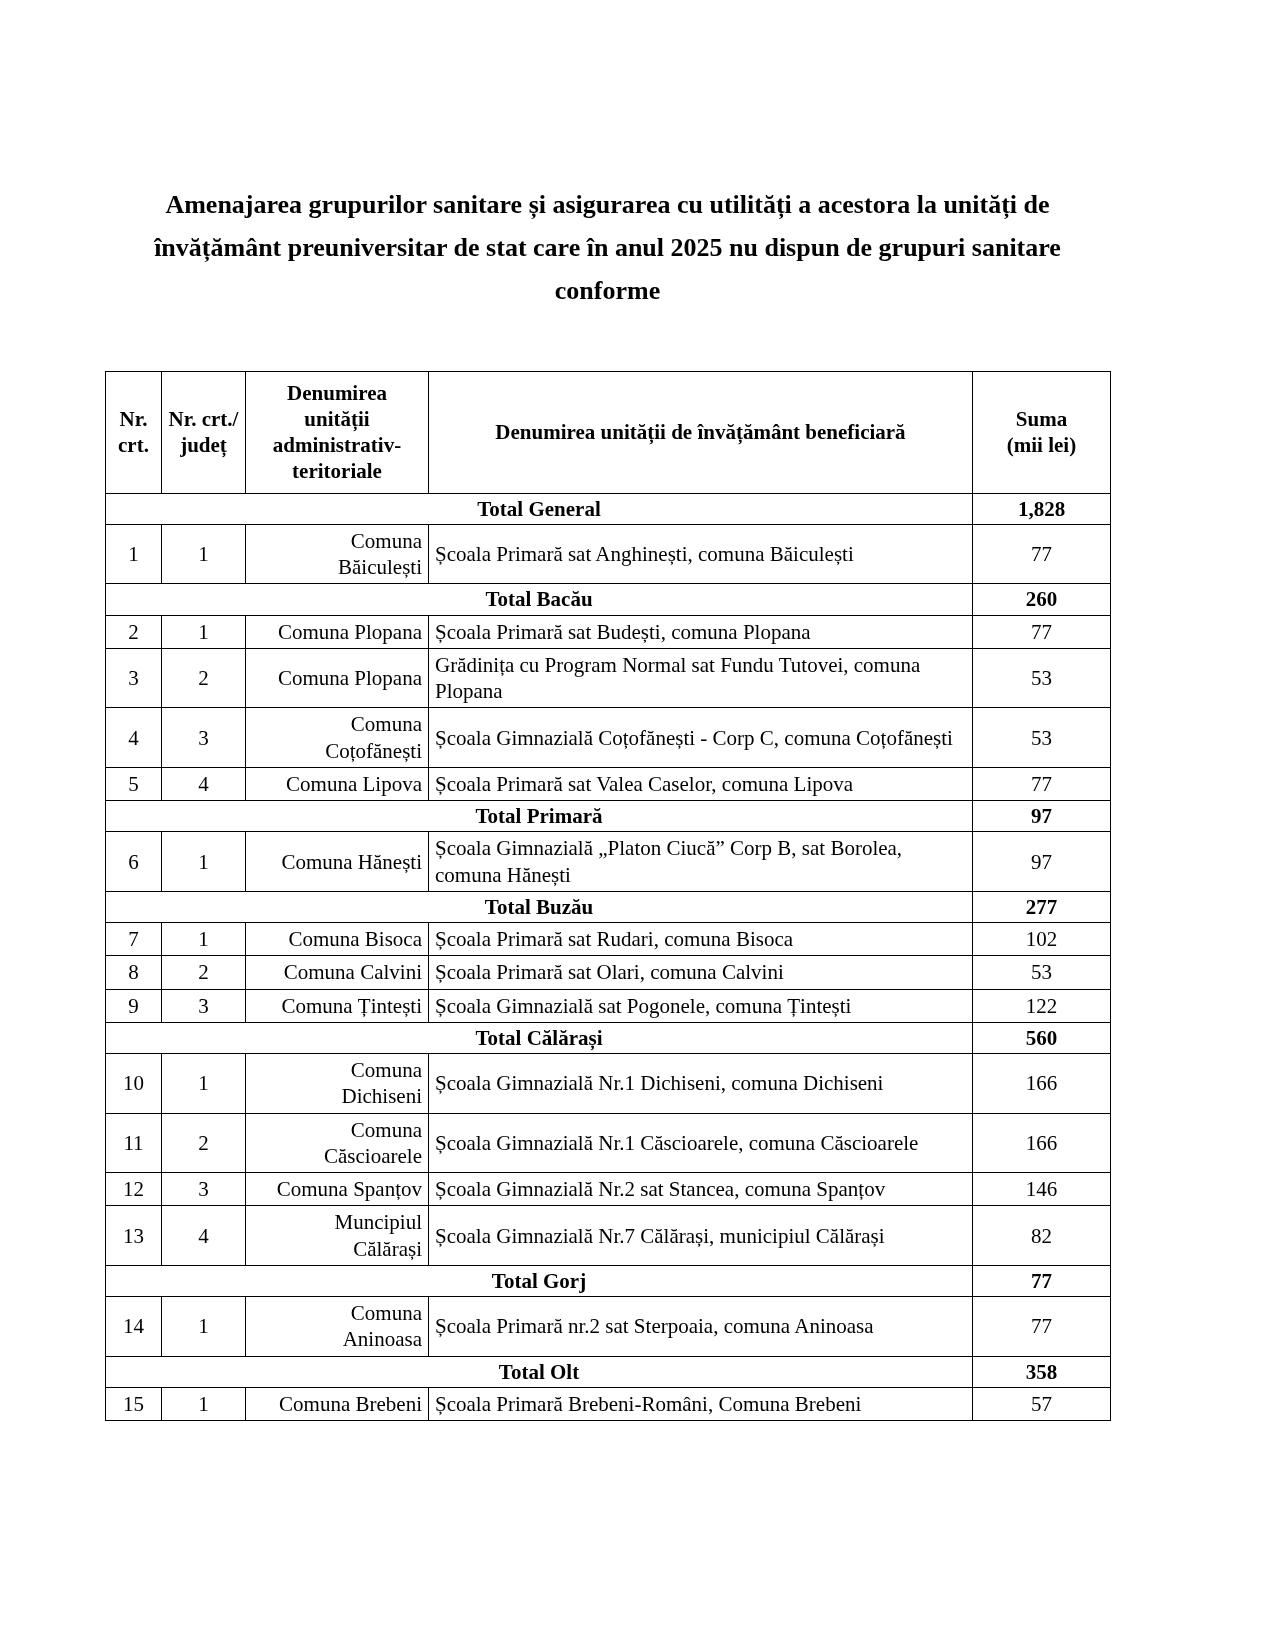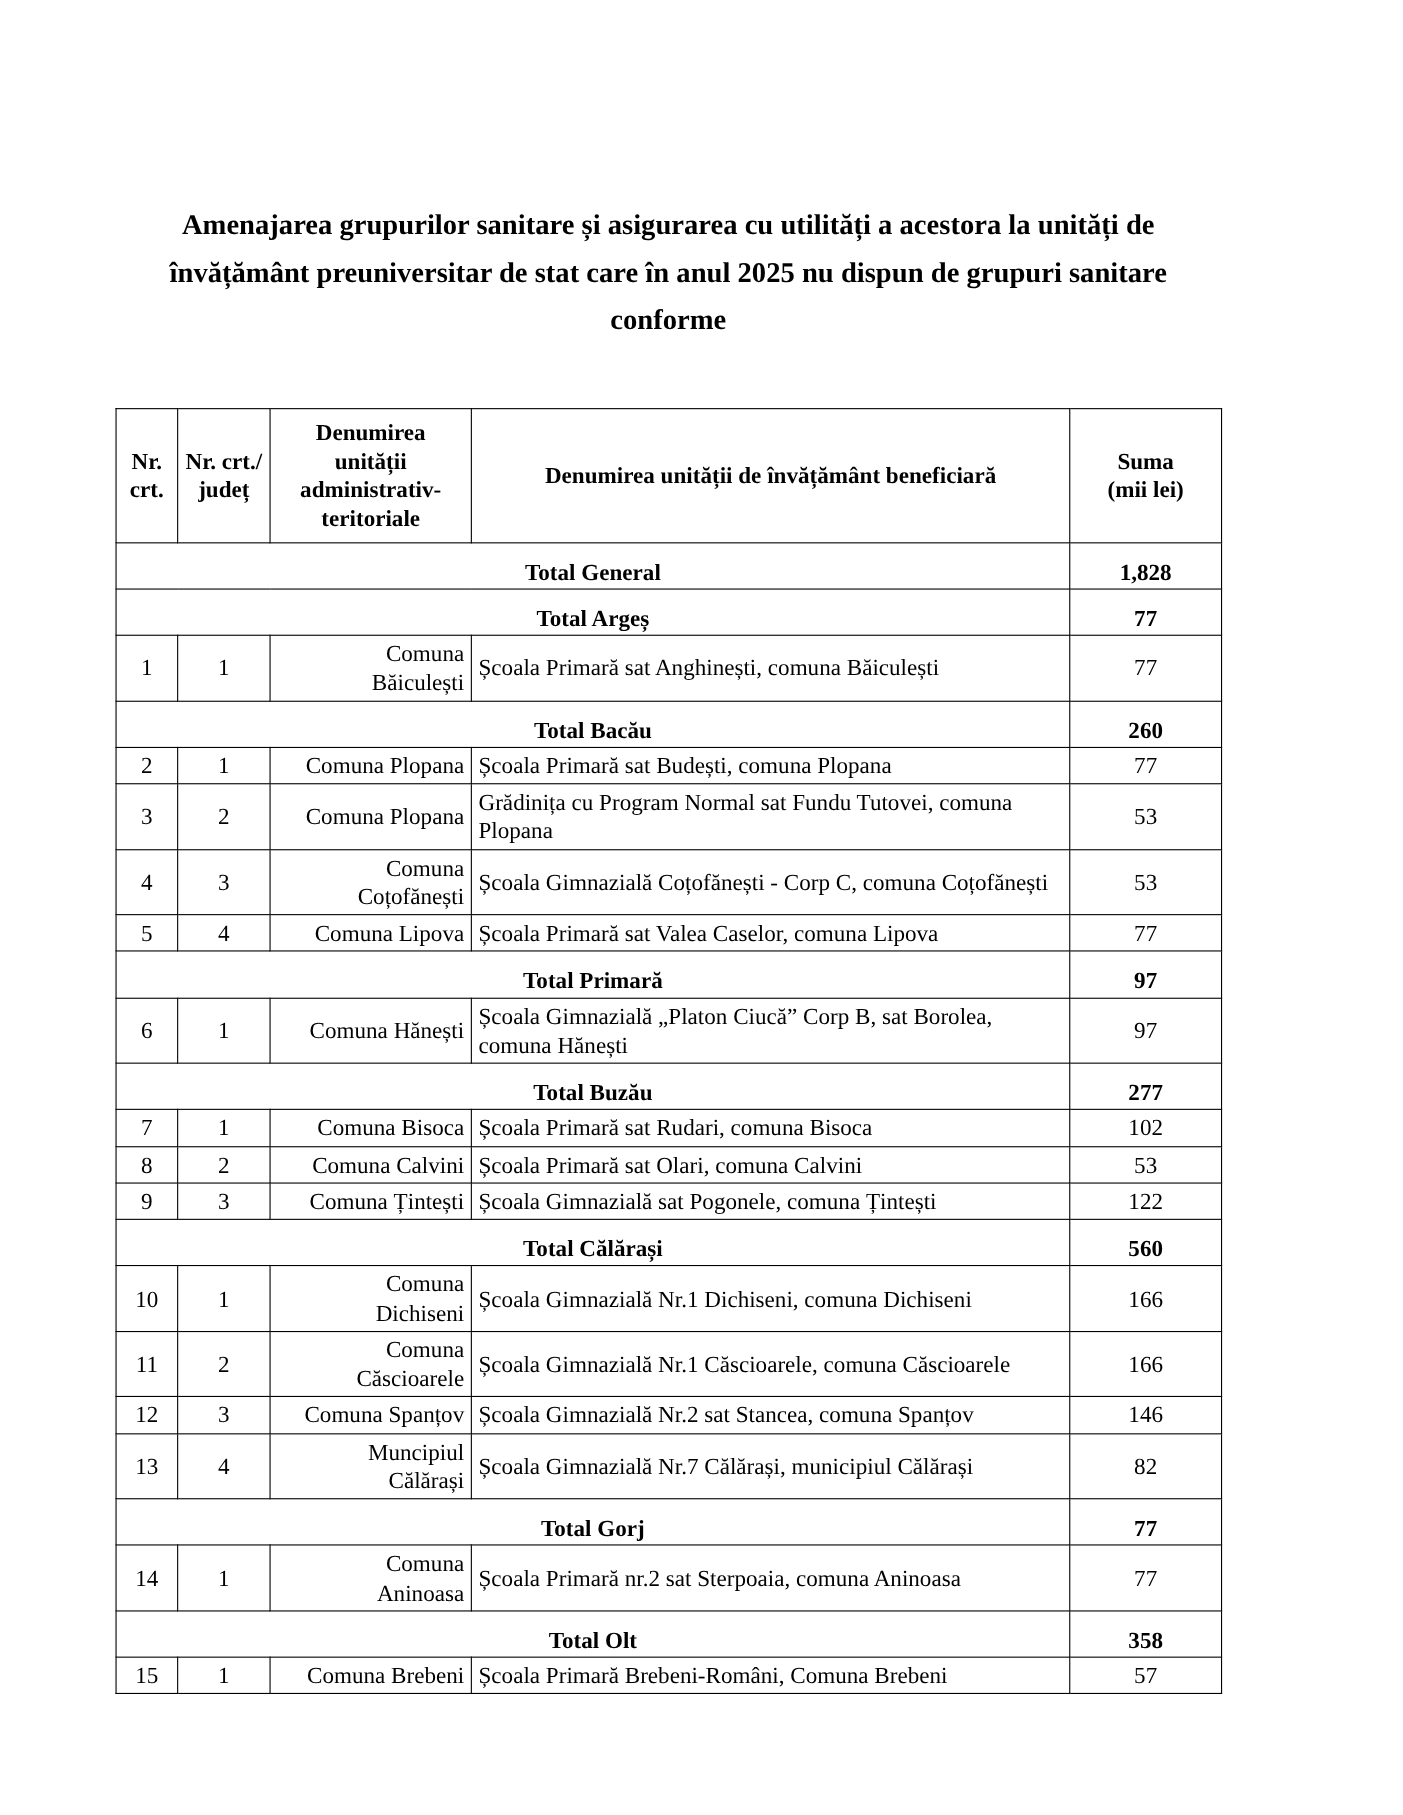--- a/index.html
+++ b/index.html
@@ -48,21 +48,21 @@
     padding: 8px 2px;
     white-space: pre-line;
   }
   table.main td { padding: 3px 6px; }
   td.center { text-align: center; }
   td.uat { text-align: right; white-space: pre-line; }
   td.school { text-align: left; padding-left: 8px; padding-right: 6px; }
   tr.total td {
     font-weight: bold;
     text-align: center;
-    padding-top: 13px;
+    padding-top: 2px;
     padding-bottom: 2px;
   }
   tr[data-name="table-row"] td { min-height: 30px; }
 </style>
 </head>
 <body>
 
 <div class="page" data-name="document-page">
 
 
@@ -89,24 +89,20 @@
         <th data-name="col-header-school">Denumirea unității de învățământ beneficiară</th>
         <th data-name="col-header-sum">Suma
 (mii lei)</th>
       </tr>
     </thead>
     <tbody data-name="table-body">
         <tr class="total" data-name="total-row">
           <td colspan="4" data-name="total-label">Total General</td>
           <td data-name="total-sum">1,828</td>
         </tr>
-        <tr class="total" data-name="total-row">
-          <td colspan="4" data-name="total-label">Total Argeș</td>
-          <td data-name="total-sum">77</td>
-        </tr>
         <tr data-name="table-row">
           <td class="center" data-name="nr-cell">1</td>
           <td class="center" data-name="nr-judet-cell">1</td>
           <td class="uat" data-name="uat-cell">Comuna
 Băiculești</td>
           <td class="school" data-name="school-cell">Școala Primară sat Anghinești, comuna Băiculești</td>
           <td class="center" data-name="sum-cell">77</td>
         </tr>
         <tr class="total" data-name="total-row">
           <td colspan="4" data-name="total-label">Total Bacău</td>

